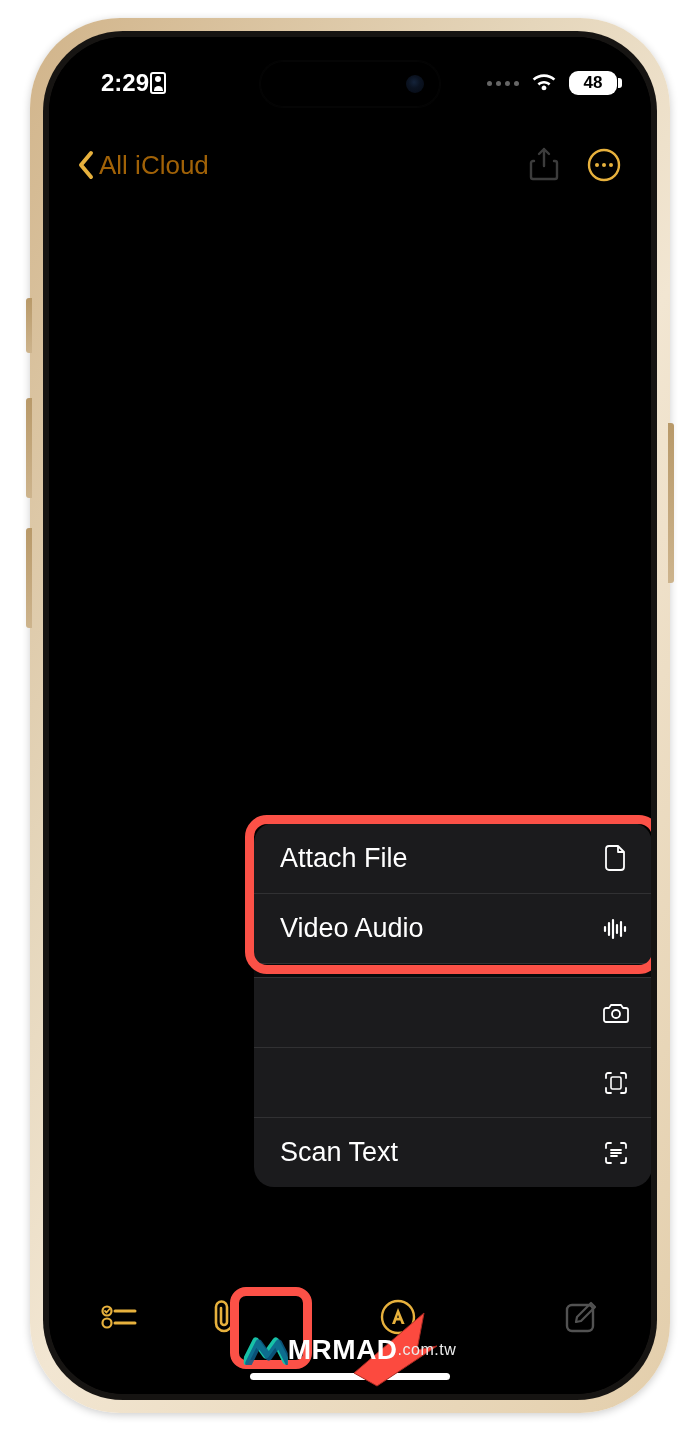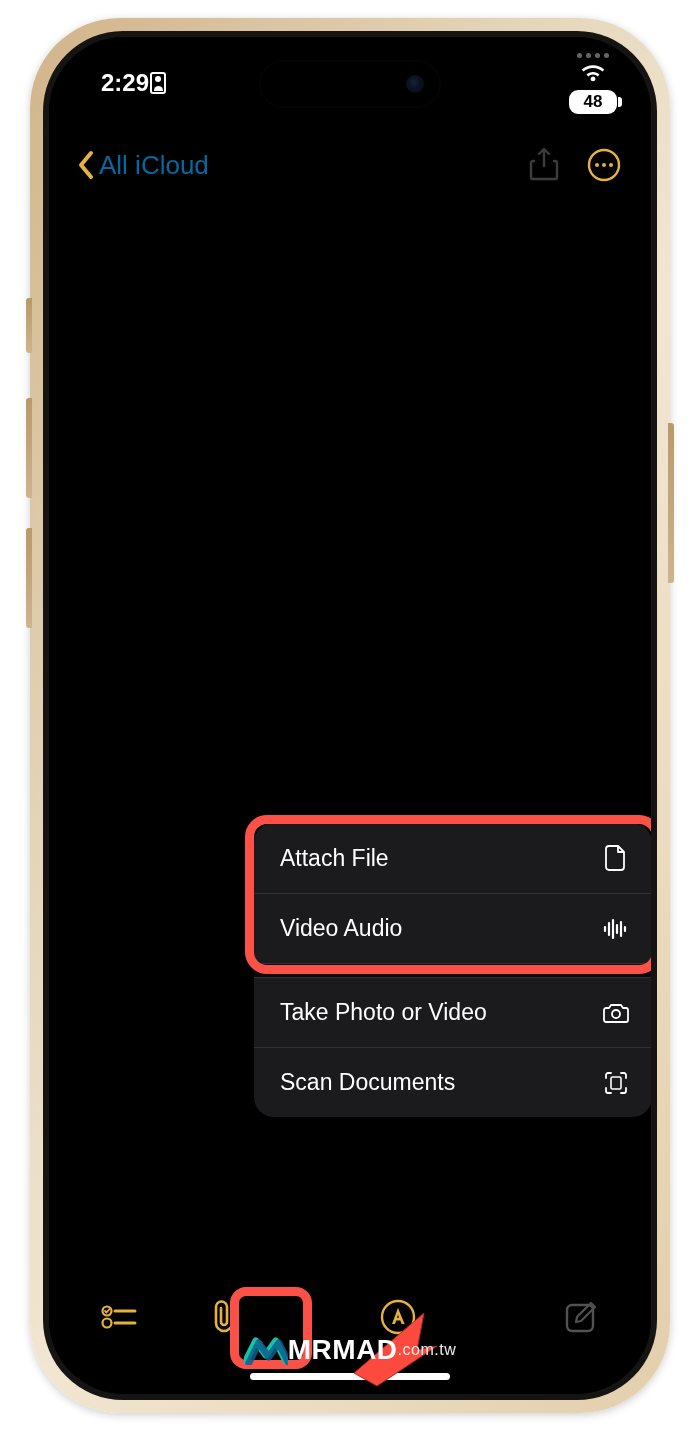--- a/index.html
+++ b/index.html
@@ -118,22 +118,21 @@
     }
 
     .status-left {
       display: flex;
       align-items: center;
       gap: 1px;
     }
     .status-right {
       display: flex;
       align-items: center;
-      gap: 6px;
-      flex-direction: column;
+      gap: 12px;
     }
     .status-dots {
       display: flex;
       gap: 4px;
       opacity: .4;
     }
     .status-dots span {
       width: 5px;
       height: 5px;
       background: #fff;
@@ -209,21 +208,21 @@
     .nav-back {
       color: #e7b13d;
       display: inline-flex;
       align-items: center;
       gap: 4px;
     }
     .nav-back-arrow svg { display: block; }
     .back-label {
       font-size: 26px;
       font-weight: 400;
-      color: #0369a1;
+      color: #a16207;
     }
     .nav-right {
       margin-left: auto;
       display: flex;
       align-items: center;
       gap: 22px;
     }
     .share-icon, .more-icon {
       width: 38px;
       height: 38px;
@@ -252,21 +251,21 @@
       border-radius: 20px;
       overflow: hidden;
       box-shadow: 0 10px 40px rgba(0,0,0,.5);
     }
     .popup-item {
       height: 70px;
       display: flex;
       align-items: center;
       padding: 0 22px 0 26px;
       gap: 24px;
-      font-size: 23px;
+      font-size: 27px;
       font-weight: 400;
       color: #fff;
       border-top: 1px solid #313133;
     }
     .popup-item:first-child { border-top: none; }
     .popup-item .item-icon {
       margin-left: auto;
       width: 28px;
       height: 28px;
       display: flex;
@@ -457,34 +456,41 @@
           <div class="popup-item">
             <span>Video Audio</span>
             <span class="item-icon">
               <svg width="26" height="22" viewBox="0 0 26 22">
                   <path d="M2 9v4M6 5v12M10 2v18M14 7v8M18 4v14M22 9v4" stroke="#fff" stroke-width="2.2" stroke-linecap="round"></path>
                 </svg>
             </span>
           </div>
           <div class="popup-section-gap"></div>
           <div class="popup-item">
-            <span>Take Photo or Video</span>
             <span class="item-icon">
               <svg width="28" height="22" viewBox="0 0 28 22">
                   <path d="M4 6h3l2-3h10l2 3h3a2 2 0 0 1 2 2v10a2 2 0 0 1-2 2H4a2 2 0 0 1-2-2V8a2 2 0 0 1 2-2z" stroke="#fff" stroke-width="1.8" fill="none" stroke-linejoin="round"></path>
                   <circle cx="14" cy="12" r="4" stroke="#fff" stroke-width="1.8" fill="none"></circle>
                 </svg>
             </span>
           </div>
           <div class="popup-item">
-            <span>Scan Documents</span>
             <span class="item-icon">
               <svg width="26" height="26" viewBox="0 0 26 26">
                   <path d="M3 8V5a2 2 0 0 1 2-2h3M23 8V5a2 2 0 0 0-2-2h-3M3 18v3a2 2 0 0 0 2 2h3M23 18v3a2 2 0 0 1-2 2h-3" stroke="#fff" stroke-width="1.8" fill="none" stroke-linecap="round"></path>
                   <rect x="8" y="7" width="10" height="12" rx="1.5" stroke="#fff" stroke-width="1.6" fill="none"></rect>
+                </svg>
+            </span>
+          </div>
+          <div class="popup-item">
+            <span>Scan Text</span>
+            <span class="item-icon">
+              <svg width="26" height="26" viewBox="0 0 26 26">
+                  <path d="M3 8V5a2 2 0 0 1 2-2h3M23 8V5a2 2 0 0 0-2-2h-3M3 18v3a2 2 0 0 0 2 2h3M23 18v3a2 2 0 0 1-2 2h-3" stroke="#fff" stroke-width="1.8" fill="none" stroke-linecap="round"></path>
+                  <path d="M8 10h10M8 13h10M8 16h6" stroke="#fff" stroke-width="1.8" stroke-linecap="round"></path>
                 </svg>
             </span>
           </div>
         </div>
 
         <div class="highlight-group1"></div>
         <div class="highlight-attach-button"></div>
         <div class="arrow-cursor">
           <svg width="90" height="80" viewBox="0 0 90 80">
             <path d="M5 65 L75 5 L68 42 L88 38 L28 78 Z" fill="#fc4a3f" stroke="#a92a22" stroke-width="1"></path>

